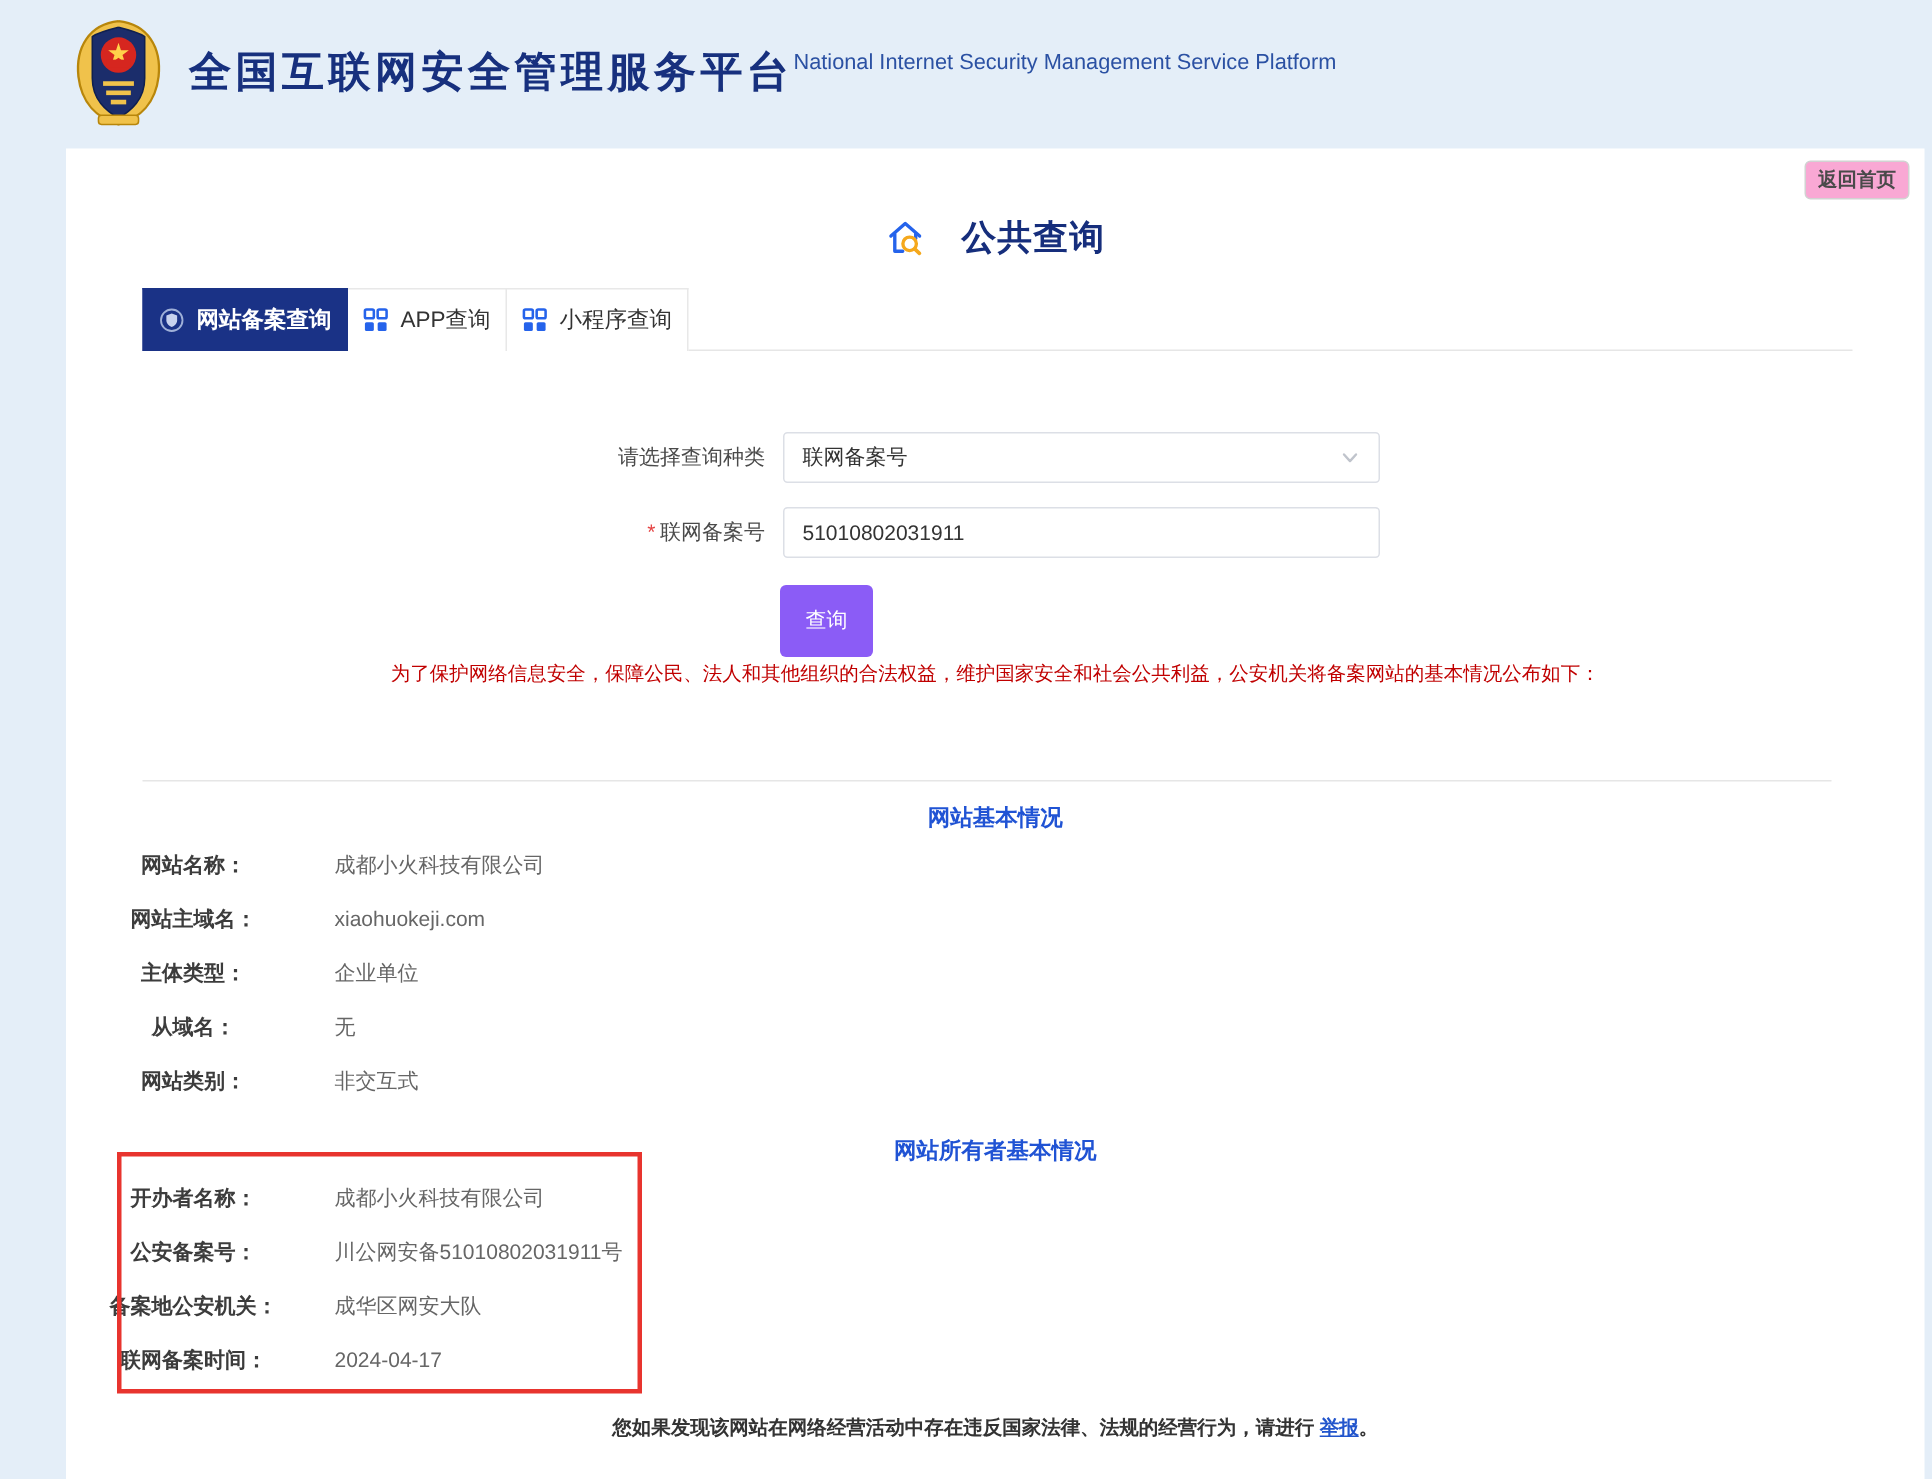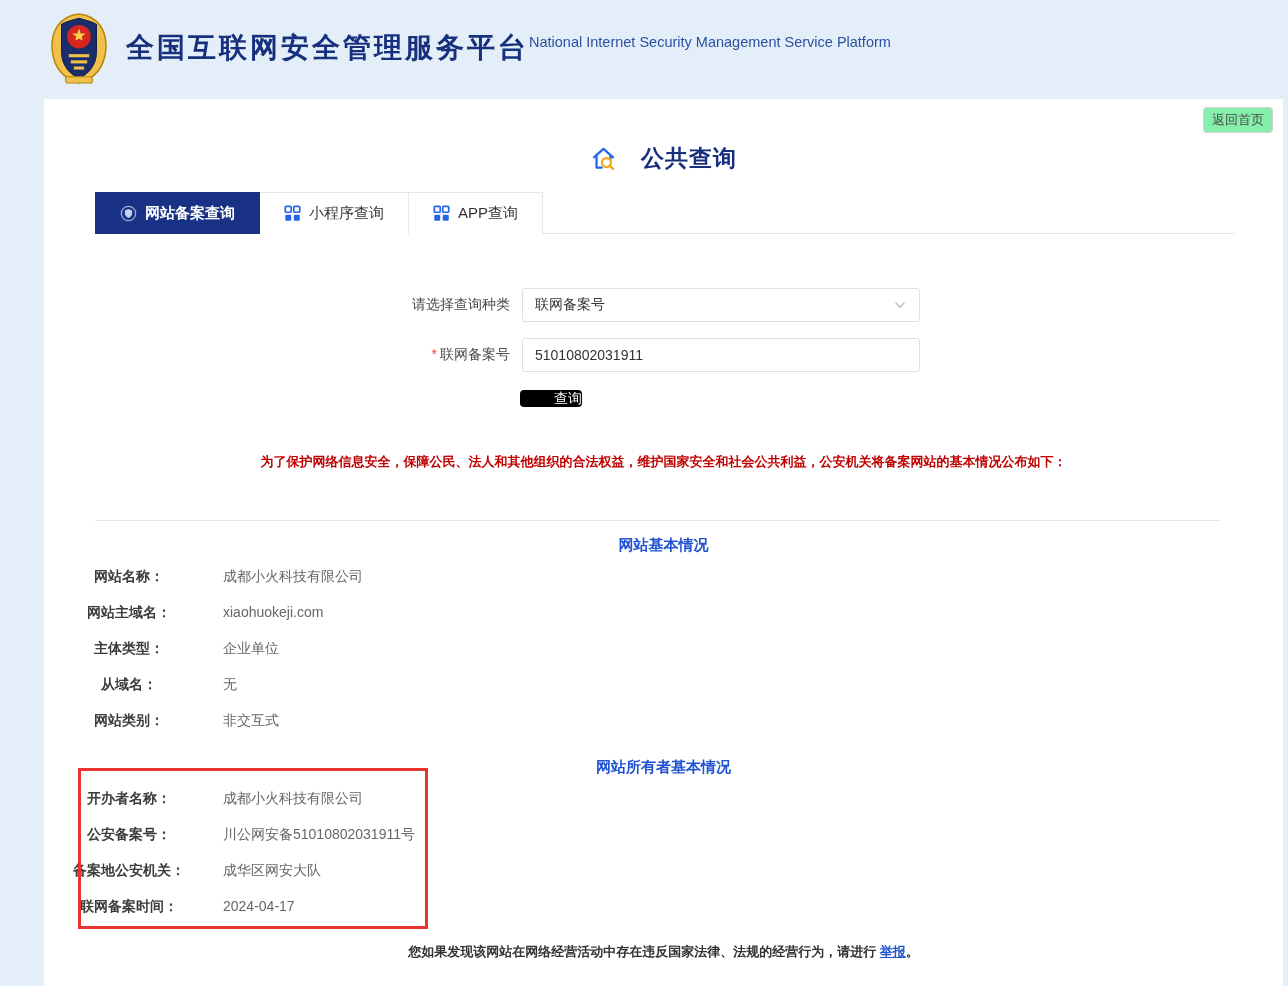--- a/index.html
+++ b/index.html
@@ -13,52 +13,52 @@
   
   .site-header { position:absolute; top:0; left:0; width:100%; height:95px; display:flex; align-items:center; padding-left:46px; }
   .logo { width:66px; height:74px; margin-right:14px; flex:0 0 auto; }
   .title-block { display:flex; flex-direction:row; }
   .title-cn { font-size:28px; font-weight:bold; color:#17307e; letter-spacing:3px; }
   .title-en { font-size:14.5px; color:#2b51a3; margin-top:5px; }
   
   .card { position:absolute; left:44px; top:99px; width:1239px; height:887px; background:#ffffff; }
   .back-btn {
     position:absolute; top:8px; right:10px; width:70px; height:26px;
-    border:1px solid #d2d2d2; border-radius:4px; background:#86efac;
-    font-size:13px; color:#4a4a4a; display:flex; align-items:center; justify-content:center; cursor:pointer;
+    border:1px solid #d2d2d2; border-radius:4px; background:#f9a8d4;
+    font-size:13px; color:#4a4a4a; display:flex; align-items:center; justify-content:center; cursor:pointer;font-weight:bold;
   }
   .page-title-row { position:absolute; top:44px; left:0; width:100%; display:flex; align-items:center; justify-content:center; gap:24px; }
   .page-title-row .hticon { width:27px; height:27px; }
   .page-title { font-size:23px; font-weight:bold; color:#162e7c; letter-spacing:1px; }
   
   .tabs { position:absolute; left:51px; top:93px; width:1140px; height:42px; display:flex; border-bottom:1px solid #e6e6e6; }
   .tab {
     height:42px; display:flex; align-items:center; justify-content:center; gap:8px;
     font-size:15px; color:#333; background:#fff; border:1px solid #e8e8e8; border-bottom:none;
-    cursor:pointer; padding:0 24px;
+    cursor:pointer; padding:0 10px;
   }
   .tab + .tab { border-left:none; }
   .tab.active { background:#1a3286; color:#ffffff; font-weight:bold; border-color:#1a3286; }
   .tab .ticon { width:17px; height:17px; display:block; }
   
   .form-row { position:absolute; left:0; display:flex; align-items:center; }
   .form-row .flabel { flex:0 0 466px; text-align:right; font-size:14px; color:#4a4a4a; }
   .req { color:#e54545; margin-right:3px; }
   .control {
     width:398px; height:34px; margin-left:12px; border:1px solid #dcdfe6; border-radius:3px;
     display:flex; align-items:center; padding:0 12px; font-size:14px; color:#333; background:#fff;
   }
   .control.select { justify-content:space-between; cursor:pointer; }
   .chev { width:14px; height:14px; flex:0 0 auto; }
   .query-btn {
-    position:absolute; left:476px; top:291px; width:62px; height:17px;
-    background:#000000; color:#fff; border:none; border-radius:4px; font-size:14px; cursor:pointer;text-align:right;
-  }
-  
-  .notice { position:absolute; top:354px; left:0; width:100%; text-align:center; font-size:13px; font-weight:bold; color:#c00000; }
+    position:absolute; left:476px; top:291px; width:62px; height:48px;
+    background:#8b5cf6; color:#fff; border:none; border-radius:4px; font-size:14px; cursor:pointer;
+  }
+  
+  .notice { position:absolute; top:341px; left:0; width:100%; text-align:center; font-size:13px; font-weight:normal; color:#c00000; }
   .results-title { position:absolute; top:390px; left:0; width:100%; text-align:center; font-size:17px; font-weight:bold; color:#1a2d7b; }
   .divider { position:absolute; top:421px; left:51px; width:1126px; height:0; border-top:1px solid #e6e6e6; }
   .section-title { position:absolute; left:0; width:100%; text-align:center; font-size:15px; font-weight:bold; color:#2053d4; }
   .st-site { top:437px; }
   .st-owner { top:659px; }
   .kv-list { position:absolute; left:0; }
   .kv-site { top:469px; }
   .kv-owner { top:691px; }
   .kv-row { display:flex; align-items:flex-start; height:16px; margin-bottom:20px; line-height:16px; }
   .kv-label { flex:0 0 170px; text-align:center; font-size:14px; font-weight:bold; color:#3c3c3c; }
@@ -115,30 +115,30 @@
       </svg>
       <span>网站备案查询</span>
     </div>
     <div class="tab">
       <svg class="ticon" viewBox="0 0 16 16">
         <rect x="1.2" y="1.2" width="5.6" height="5.6" rx="1" stroke="#2563eb" stroke-width="1.6" fill="none"></rect>
         <rect x="9.2" y="1.2" width="5.6" height="5.6" rx="1" stroke="#2563eb" stroke-width="1.6" fill="none"></rect>
         <rect x="1.2" y="9.2" width="5.6" height="5.6" rx="1" fill="#2563eb"></rect>
         <rect x="9.2" y="9.2" width="5.6" height="5.6" rx="1" fill="#2563eb"></rect>
       </svg>
-      <span>小程序查询</span>
+      <span>APP查询</span>
     </div>
     <div class="tab">
       <svg class="ticon" viewBox="0 0 16 16">
         <rect x="1.2" y="1.2" width="5.6" height="5.6" rx="1" stroke="#2563eb" stroke-width="1.6" fill="none"></rect>
         <rect x="9.2" y="1.2" width="5.6" height="5.6" rx="1" stroke="#2563eb" stroke-width="1.6" fill="none"></rect>
         <rect x="1.2" y="9.2" width="5.6" height="5.6" rx="1" fill="#2563eb"></rect>
         <rect x="9.2" y="9.2" width="5.6" height="5.6" rx="1" fill="#2563eb"></rect>
       </svg>
-      <span>APP查询</span>
+      <span>小程序查询</span>
     </div>
   </div>
 
   <div class="form-row" style="top:189px;">
     <div class="flabel">请选择查询种类</div>
     <div class="control select">
       <span>联网备案号</span>
       <svg class="chev" viewBox="0 0 14 14">
         <path d="M3 5 L7 9.4 L11 5" stroke="#c0c4cc" stroke-width="1.6" fill="none" stroke-linecap="round" stroke-linejoin="round"></path>
       </svg>

